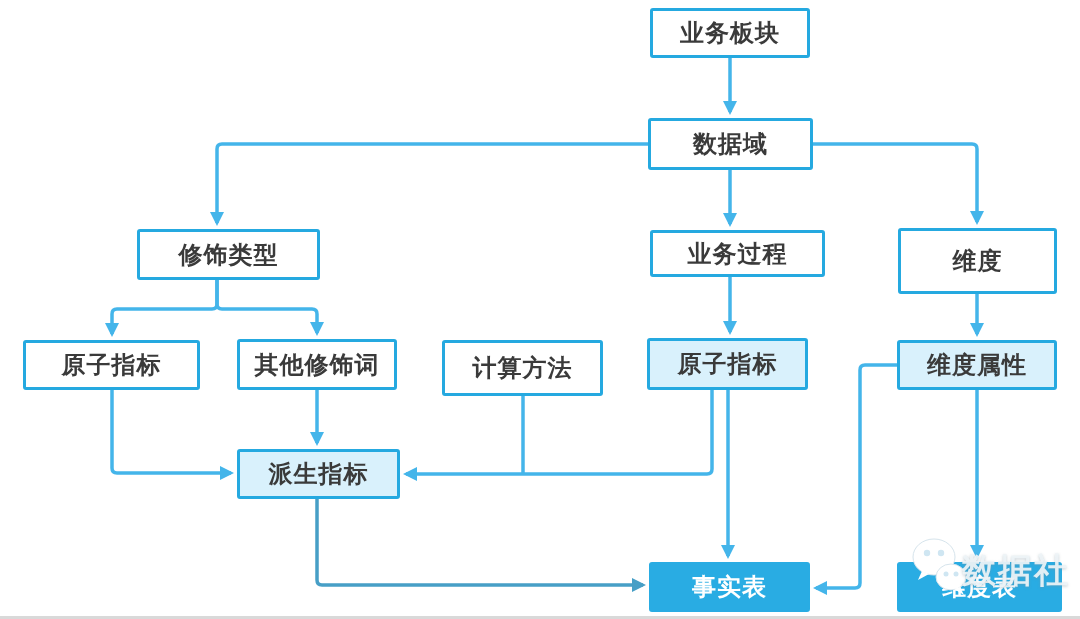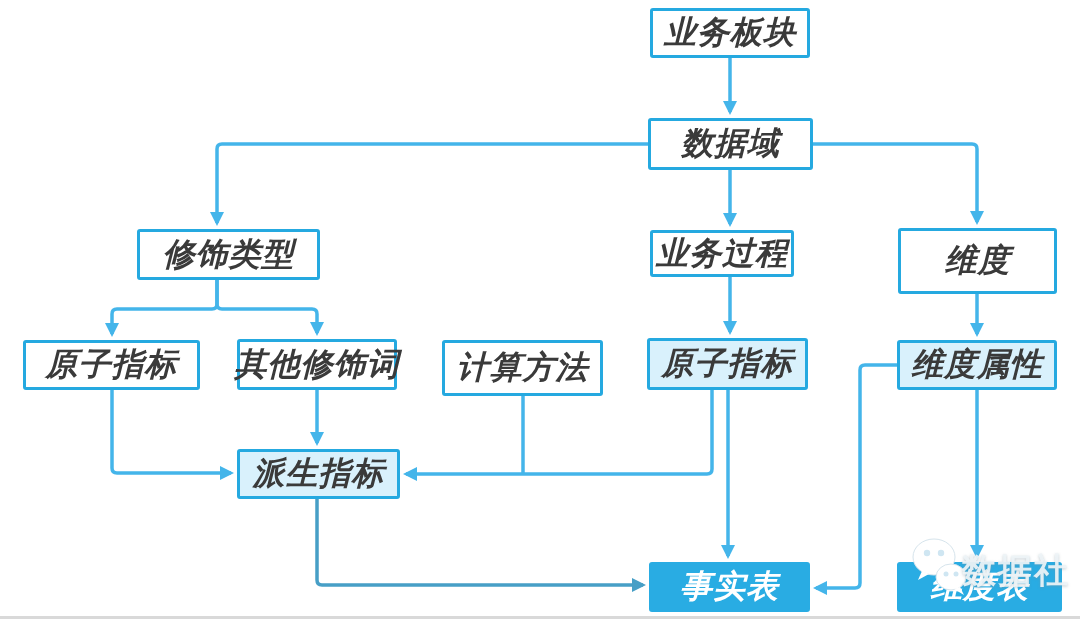--- a/index.html
+++ b/index.html
@@ -30,26 +30,25 @@
   .node {
     position: absolute;
     box-sizing: border-box;
     display: flex;
     align-items: center;
     justify-content: center;
     border: 3.5px solid var(--accent-border);
     border-radius: 3px;
     background: #ffffff;
     color: var(--text-dark);
-    font-size: 32px;
+    font-size: 24px;
     font-weight: bold;
     letter-spacing: 1px;
     z-index: 2;
     white-space: nowrap;
-    font-style: italic;
   }
   .node.light { background: var(--light-fill); }
   .node.solid {
     background: var(--solid-fill);
     border-color: var(--solid-fill);
     color: var(--text-light);
   }
 
   .watermark {
     position: absolute;
@@ -112,21 +111,21 @@
     <path class="conn" d="M977,390 V556" marker-end="url(#arr)"></path>
     <path class="conn" d="M897,365 H865 Q860,365 860,370 V583 Q860,588 855,588 H816" marker-end="url(#arr)"></path>
   </svg>
 
   <div class="node white" style="left:650px; top:8px;   width:160px; height:50px;">业务板块</div>
 
   <div class="node white" style="left:648px; top:118px; width:165px; height:52px;">数据域</div>
 
   <div class="node white" style="left:137px; top:229px; width:183px; height:51px;">修饰类型</div>
 
-  <div class="node white" style="left:650px; top:230px; width:144px; height:47px;">业务过程</div>
+  <div class="node white" style="left:650px; top:230px; width:175px; height:47px;">业务过程</div>
 
   <div class="node white" style="left:898px; top:228px; width:159px; height:66px;">维度</div>
 
   <div class="node white" style="left:23px;  top:340px; width:177px; height:50px;">原子指标</div>
 
   <div class="node white" style="left:237px; top:339px; width:160px; height:51px;">其他修饰词</div>
 
   <div class="node white" style="left:442px; top:340px; width:161px; height:56px;">计算方法</div>
 
   <div class="node light" style="left:647px; top:338px; width:161px; height:52px;">原子指标</div>

